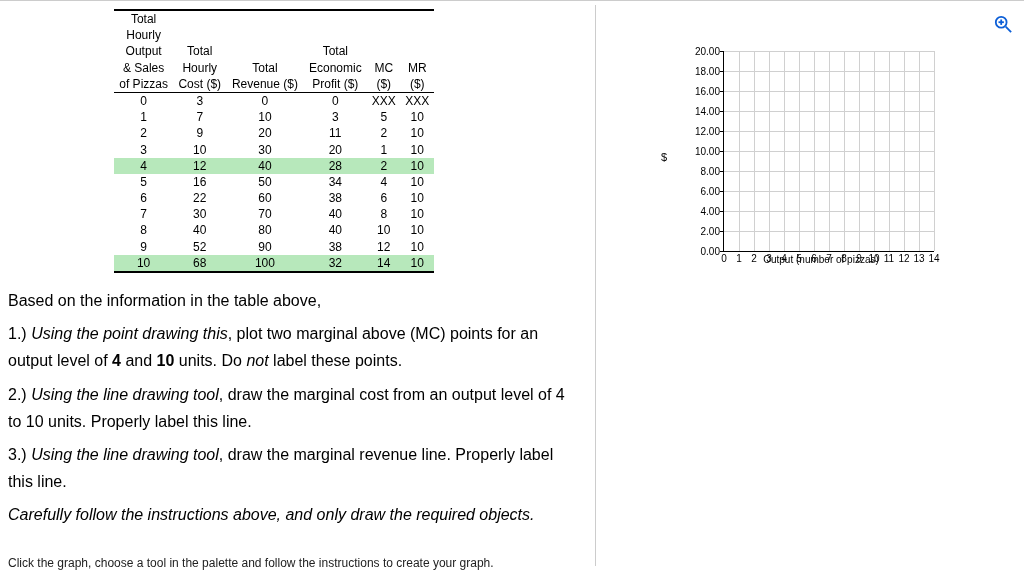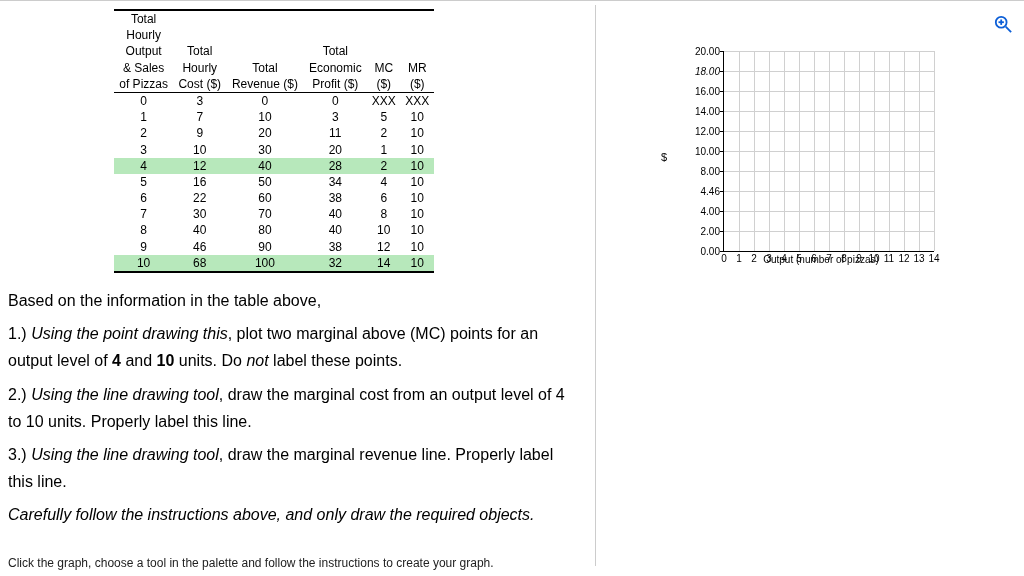--- a/index.html
+++ b/index.html
@@ -229,21 +229,21 @@
               <tr>
                 <td>8</td>
                 <td>40</td>
                 <td>80</td>
                 <td>40</td>
                 <td>10</td>
                 <td>10</td>
               </tr>
               <tr>
                 <td>9</td>
-                <td class="b">46</td>
+                <td class="b">52</td>
                 <td>90</td>
                 <td>38</td>
                 <td>12</td>
                 <td>10</td>
               </tr>
               <tr class="hl">
                 <td>10</td>
                 <td class="b">68</td>
                 <td>100</td>
                 <td>32</td>
@@ -288,39 +288,39 @@
             <div class="ytick-mark" style="top: 200px;"></div>
             <div class="tick-y" style="top: 200px;">0.00</div>
             <div class="hline" style="top: 180px;"></div>
             <div class="ytick-mark" style="top: 180px;"></div>
             <div class="tick-y" style="top: 180px;">2.00</div>
             <div class="hline" style="top: 160px;"></div>
             <div class="ytick-mark" style="top: 160px;"></div>
             <div class="tick-y" style="top: 160px;">4.00</div>
             <div class="hline" style="top: 140px;"></div>
             <div class="ytick-mark" style="top: 140px;"></div>
-            <div class="tick-y" style="top: 140px;">4.46</div>
+            <div class="tick-y" style="top: 140px;">6.00</div>
             <div class="hline" style="top: 120px;"></div>
             <div class="ytick-mark" style="top: 120px;"></div>
             <div class="tick-y" style="top: 120px;">8.00</div>
             <div class="hline" style="top: 100px;"></div>
             <div class="ytick-mark" style="top: 100px;"></div>
             <div class="tick-y" style="top: 100px;">10.00</div>
             <div class="hline" style="top: 80px;"></div>
             <div class="ytick-mark" style="top: 80px;"></div>
             <div class="tick-y" style="top: 80px;">12.00</div>
             <div class="hline" style="top: 60px;"></div>
             <div class="ytick-mark" style="top: 60px;"></div>
             <div class="tick-y" style="top: 60px;">14.00</div>
             <div class="hline" style="top: 40px;"></div>
             <div class="ytick-mark" style="top: 40px;"></div>
             <div class="tick-y" style="top: 40px;">16.00</div>
             <div class="hline" style="top: 20px;"></div>
             <div class="ytick-mark" style="top: 20px;"></div>
-            <div class="tick-y" style="top: 20px; font-style: italic;">18.00</div>
+            <div class="tick-y" style="top: 20px;">18.00</div>
             <div class="hline" style="top: 0px;"></div>
             <div class="ytick-mark" style="top: 0px;"></div>
             <div class="tick-y" style="top: 0px;">20.00</div>
             <div class="tick-x" style="left: 0px;">0</div>
             <div class="vline" style="left: 15px;"></div>
             <div class="tick-x" style="left: 15px;">1</div>
             <div class="vline" style="left: 30px;"></div>
             <div class="tick-x" style="left: 30px;">2</div>
             <div class="vline" style="left: 45px;"></div>
             <div class="tick-x" style="left: 45px;">3</div>

